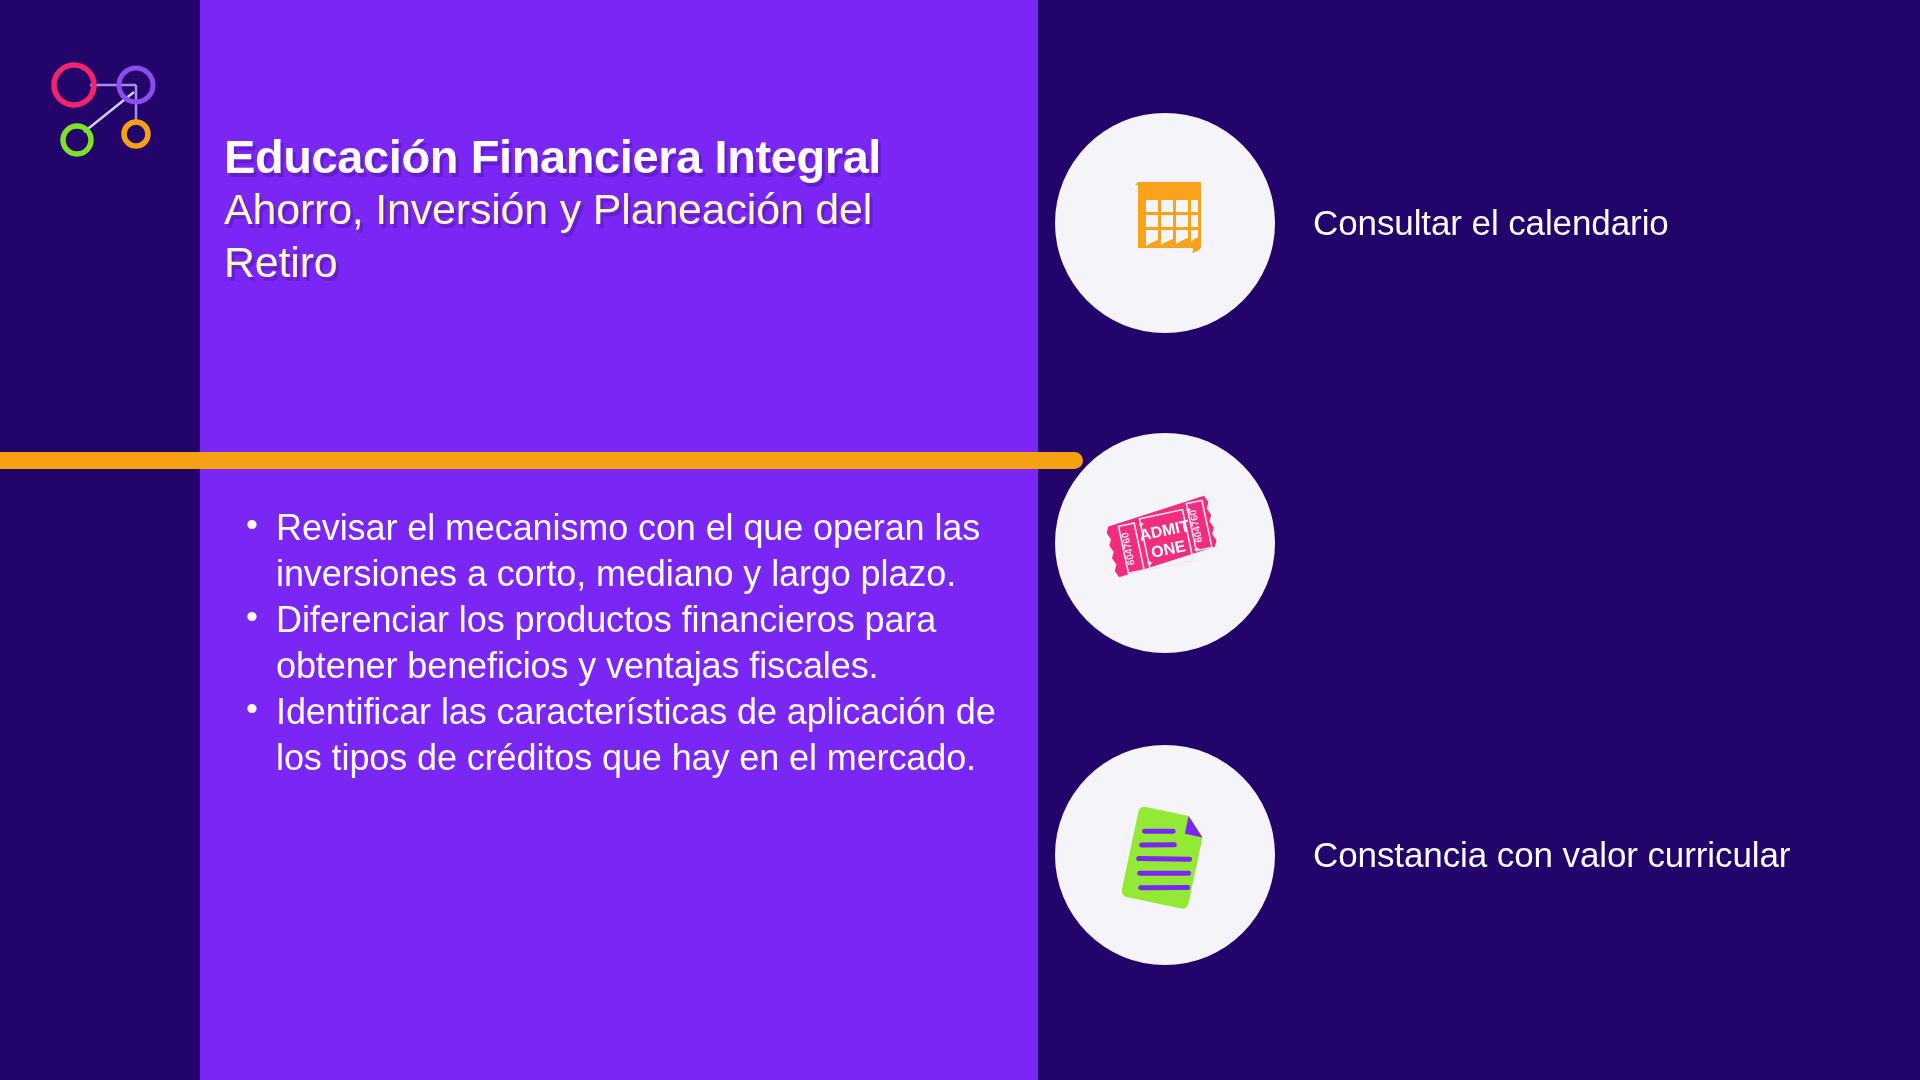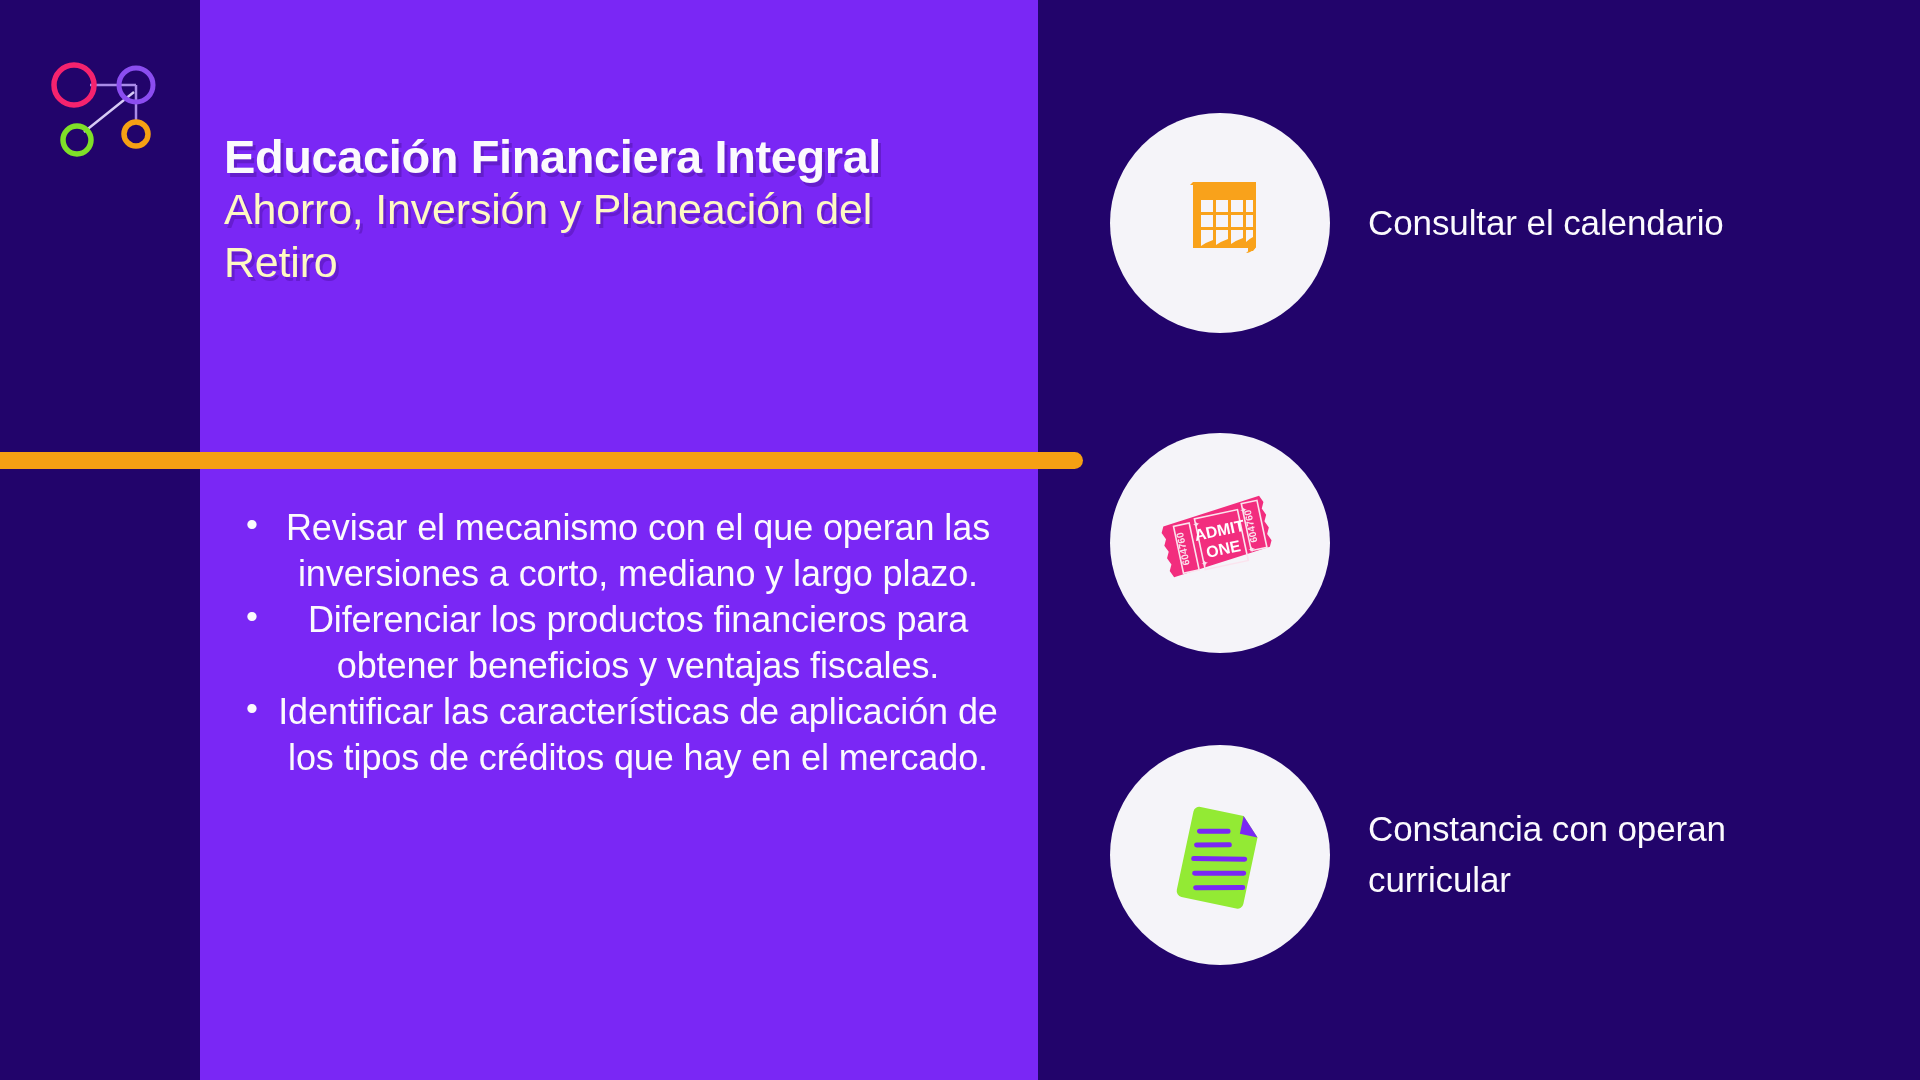--- a/index.html
+++ b/index.html
@@ -41,29 +41,28 @@
 
   
   #bullets {
     position:absolute; left:240px; top:505px; width:760px;
     list-style:none;
   }
   #bullets li {
     position:relative; padding-left:36px;
     font-size:36px; line-height:1.28; color:#FBFAFD;
     letter-spacing:-0.1px;
-    text-align:center;
   }
   #bullets li::before {
     content:"•"; position:absolute; left:6px; top:-2px;
     font-size:34px; color:#FBFAFD;
   }
 
   
-  #right { position:absolute; left:1110px; top:0; width:810px; height:776px; }
+  #right { position:absolute; left:1055px; top:0; width:810px; height:776px; }
   .feature { position:absolute; left:0; width:810px; height:230px; display:flex; align-items:center; }
   .feature.f1 { top:108px; }
   .feature.f2 { top:428px; }
   .feature.f3 { top:740px; }
   .circle {
     width:220px; height:220px; border-radius:50%;
     background:#F5F4F9; flex:0 0 220px;
     display:flex; align-items:center; justify-content:center;
   }
   .feature-label {
@@ -160,17 +159,17 @@
             <g stroke="#7A27F5" stroke-width="5" stroke-linecap="round">
               <line x1="40" y1="46" x2="68" y2="40"></line>
               <line x1="40" y1="60" x2="72" y2="53"></line>
               <line x1="40" y1="74" x2="90" y2="64"></line>
               <line x1="44" y1="88" x2="92" y2="78"></line>
               <line x1="48" y1="102" x2="94" y2="92"></line>
             </g>
           </g>
         </svg>
       </div>
-      <div class="feature-label">Constancia con operan curricular</div>
+      <div class="feature-label">Constancia con valor curricular</div>
     </div>
 
   </div>
 </div>
 
 </body></html>

